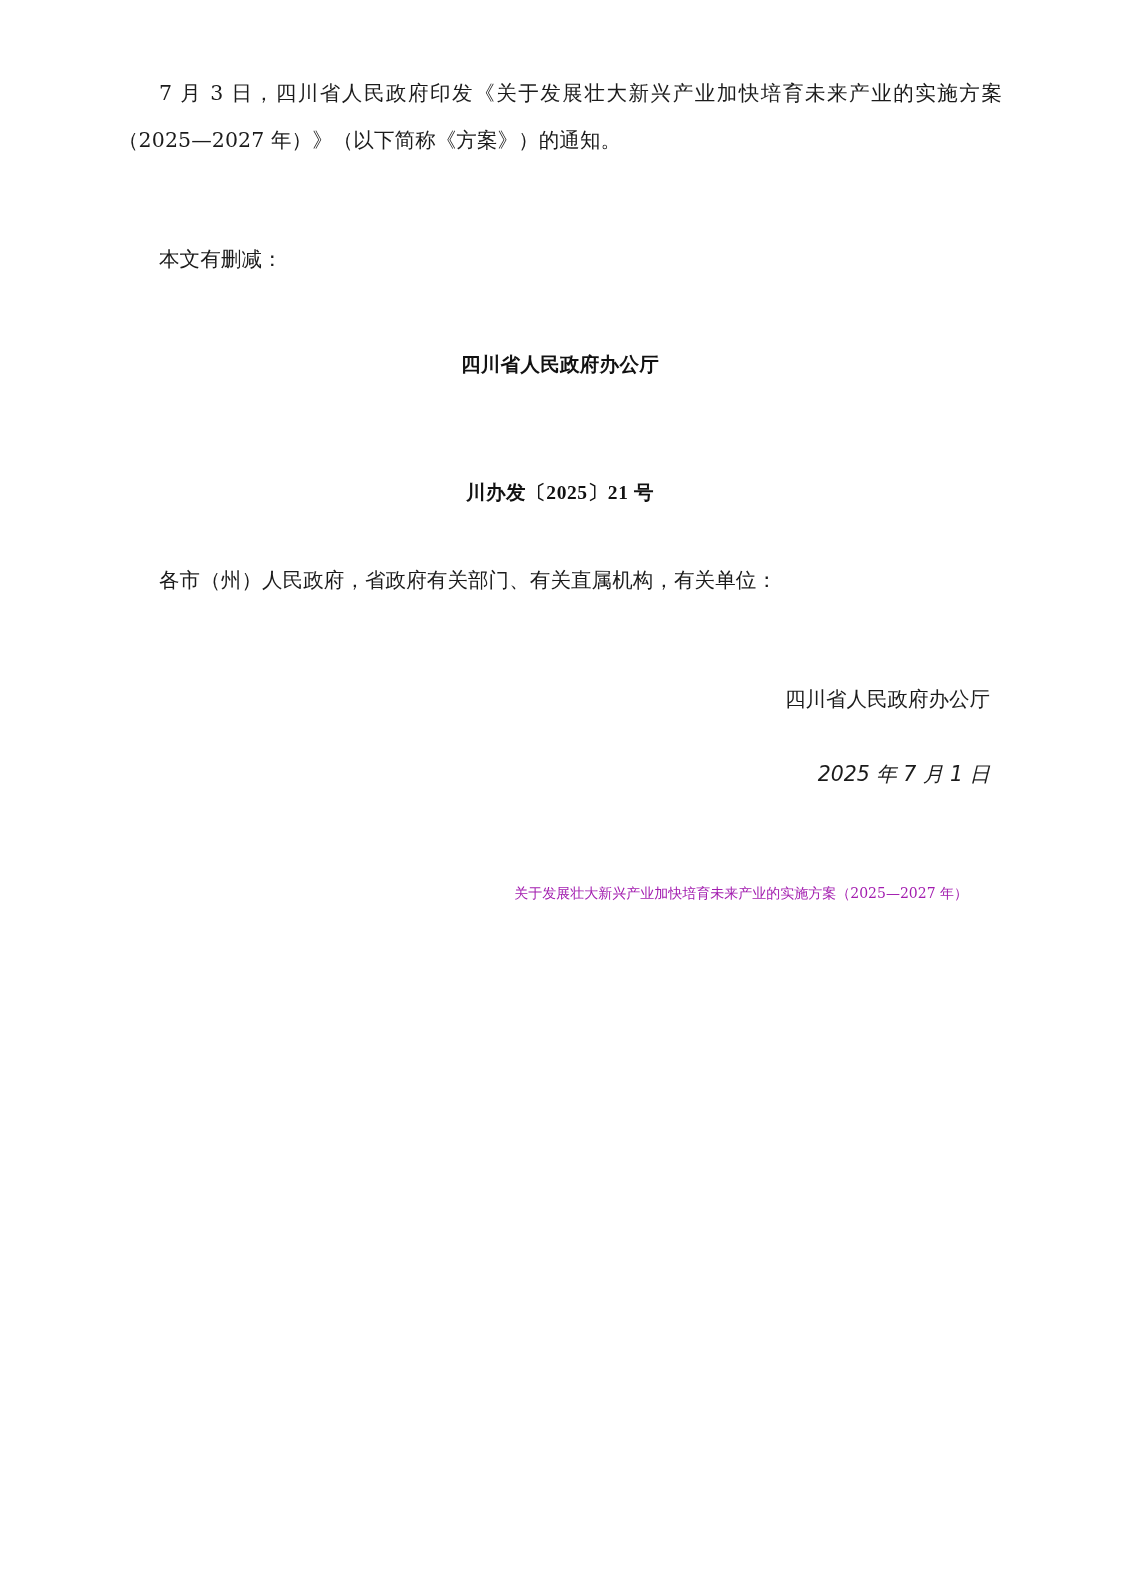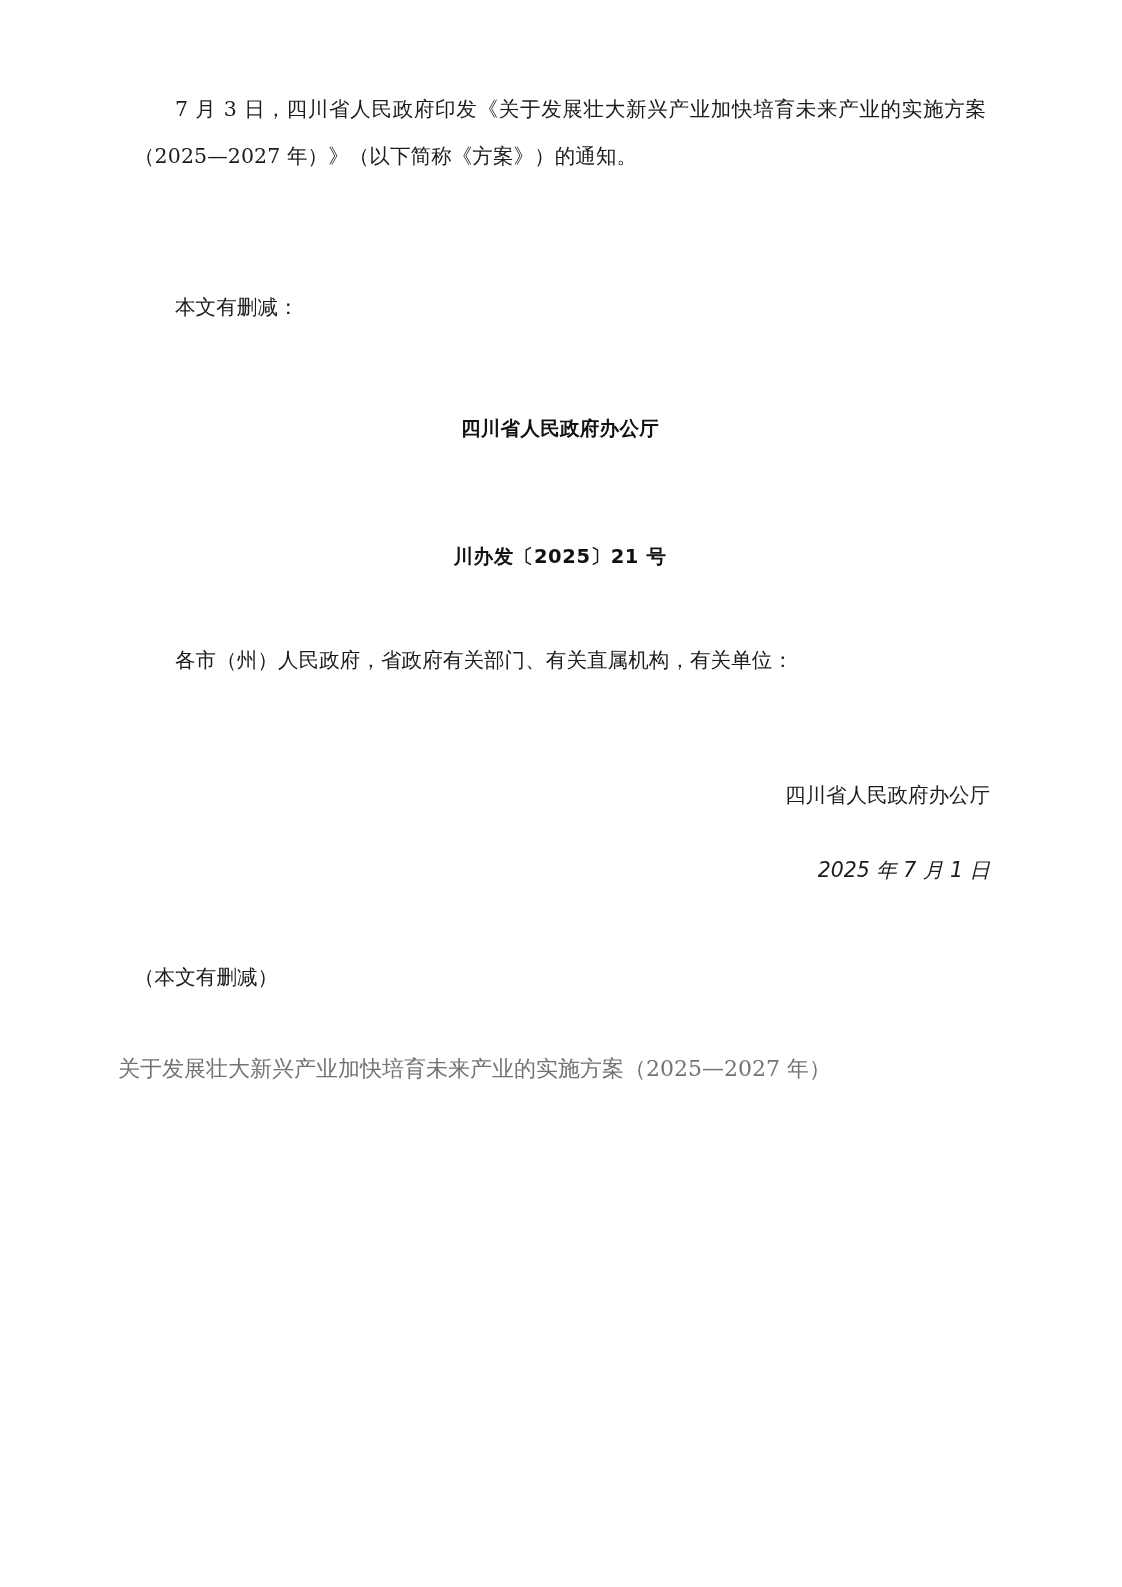--- a/index.html
+++ b/index.html
@@ -23,21 +23,21 @@
     top: 0;
     width: 884px;
   }
   
   .para {
     font-size: 20.5px;
     line-height: 47px;
     text-align: justify;
     text-justify: inter-ideograph;
     text-indent: 2em;
-    margin: 16px;
+    margin: 0;
     color: #1b1b1b;
     letter-spacing: 0.1px;
   }
   .para.noindent { text-indent: 0; }
   
   .gap-sm { height: 28px; }
   .gap-md { height: 44px; }
   .gap-lg { height: 62px; }
   .gap-xl { height: 70px; }
   
@@ -51,37 +51,38 @@
     margin: 0;
     letter-spacing: 0.3px;
   }
   .head-center.title-main {
     font-size: 19.5px;
     letter-spacing: 0.2px;
   }
   .head-center.docnum {
     font-size: 19.5px;
     letter-spacing: 0.6px;
+    font-family: Liberation Serif, serif;
   }
   
   .sig-line {
     font-size: 20.5px;
     line-height: 47px;
     text-align: right;
     margin: 0;
     padding-right: 12px;
     color: #1b1b1b;
   }
   
   .tail-center {
-    font-size: 22px;
+    font-size: 14px;
     line-height: 47px;
-    text-align: left;
+    text-align: right;
     margin: 0;
-    color: #737373;
+    color: #a21caf;
     padding-right: 34px;
   }
   .latin { font-family: "DejaVu Sans", "Liberation Sans", sans-serif; font-style: italic; }
 </style>
 </head>
 <body>
 
 <div class="page">
   <div class="content">
 
@@ -117,20 +118,19 @@
     <div class="gap-md"></div>
 
     <p class="sig-line">四川省人民政府办公厅</p>
 
     <div class="gap-sm"></div>
 
     <p class="sig-line latin">2025 年 7 月 1 日</p>
 
     <div class="gap-md"></div>
 
-    <p class="para noindent">（本文有删减）</p>
 
     <div class="gap-sm"></div>
 
     <p class="tail-center">关于发展壮大新兴产业加快培育未来产业的实施方案（2025—2027 年）</p>
 
   </div>
 </div>
 
 </body></html>

